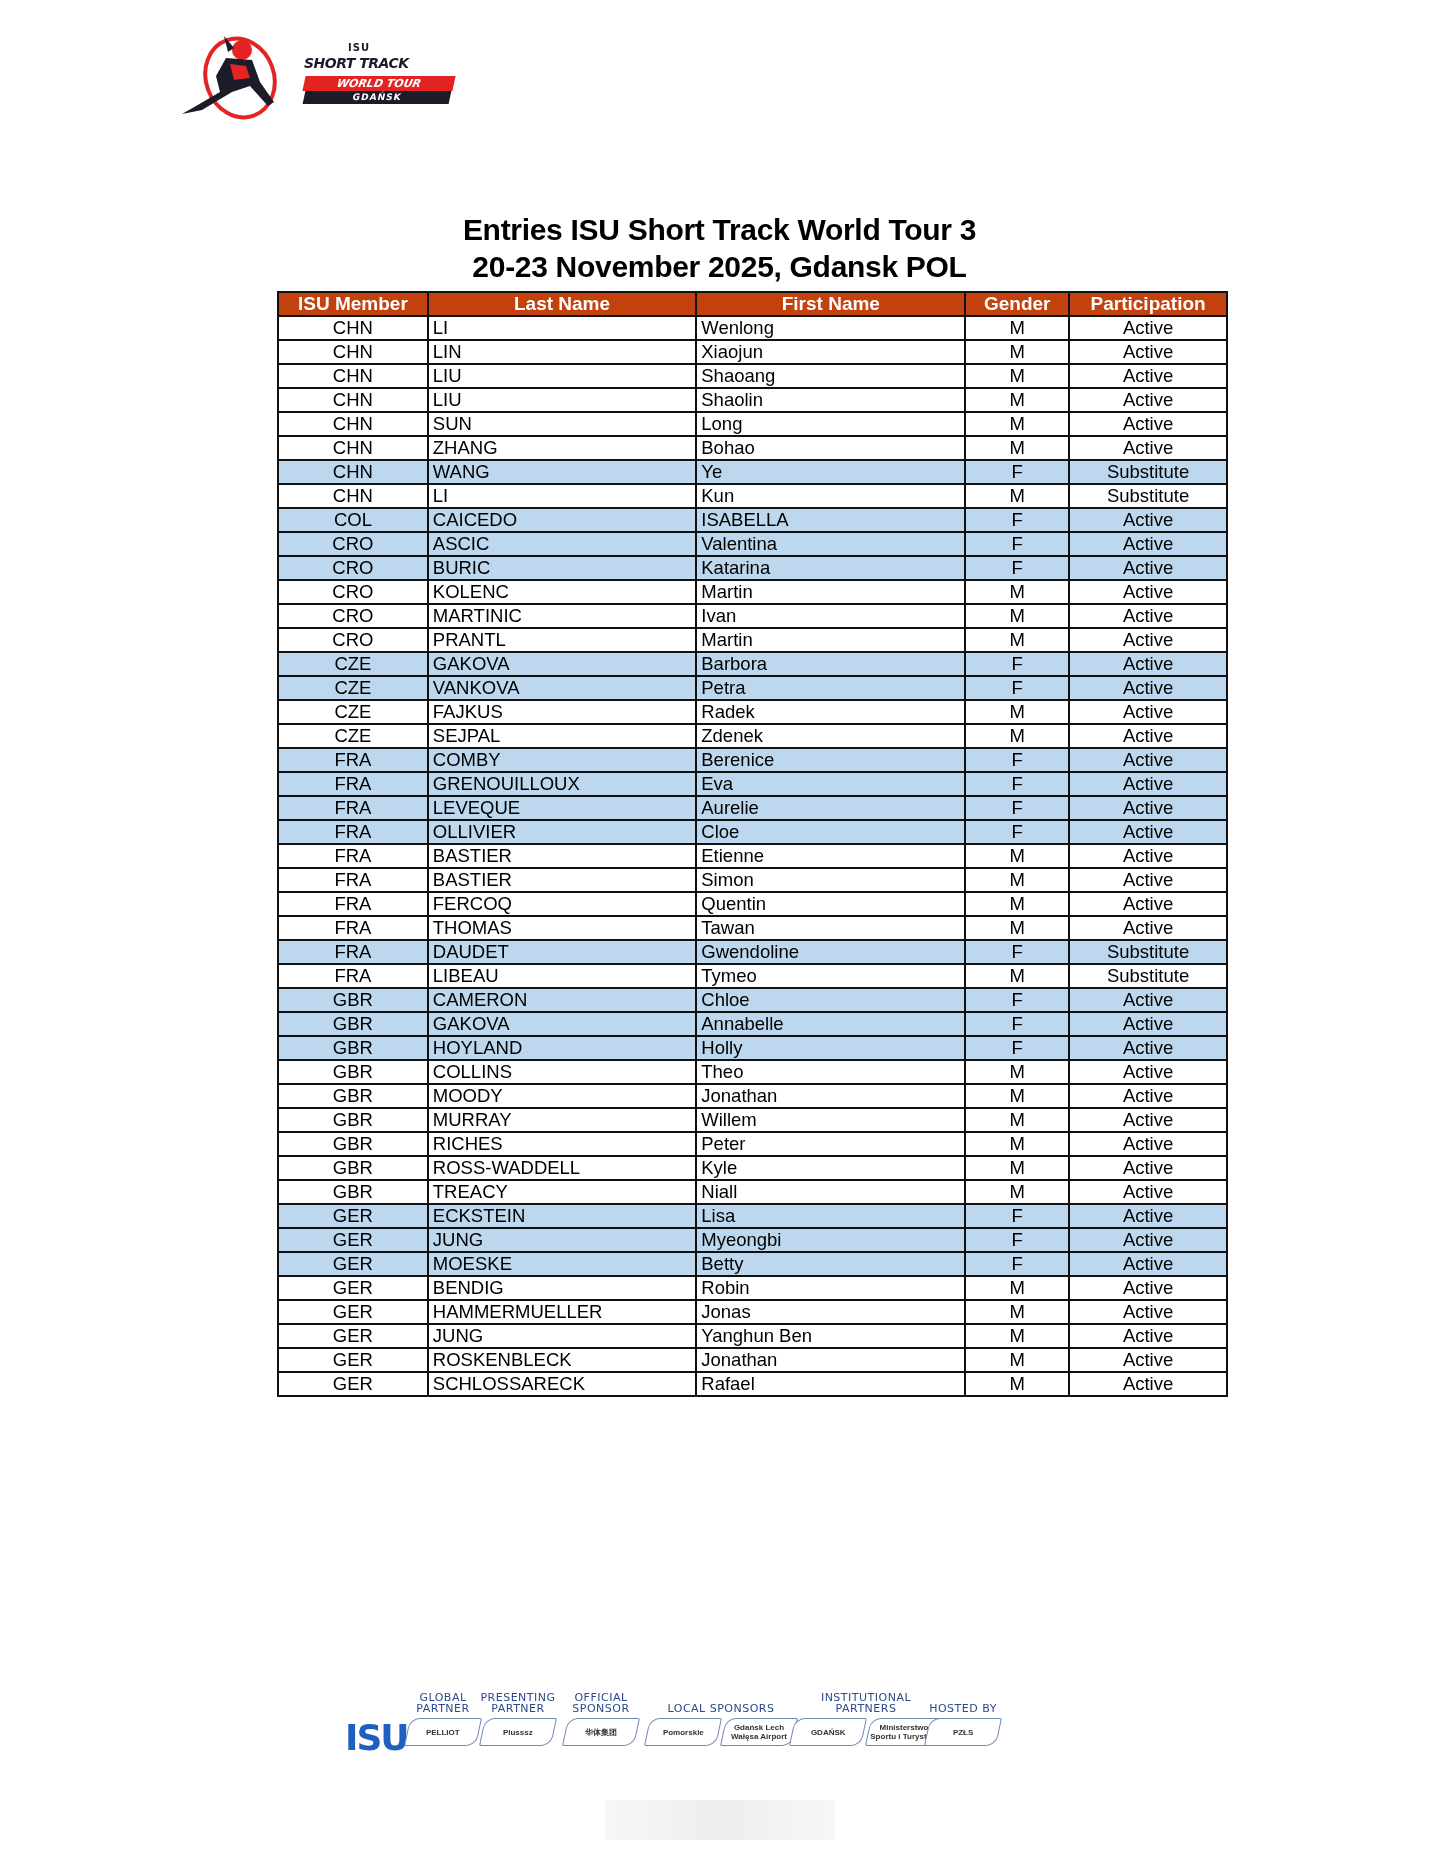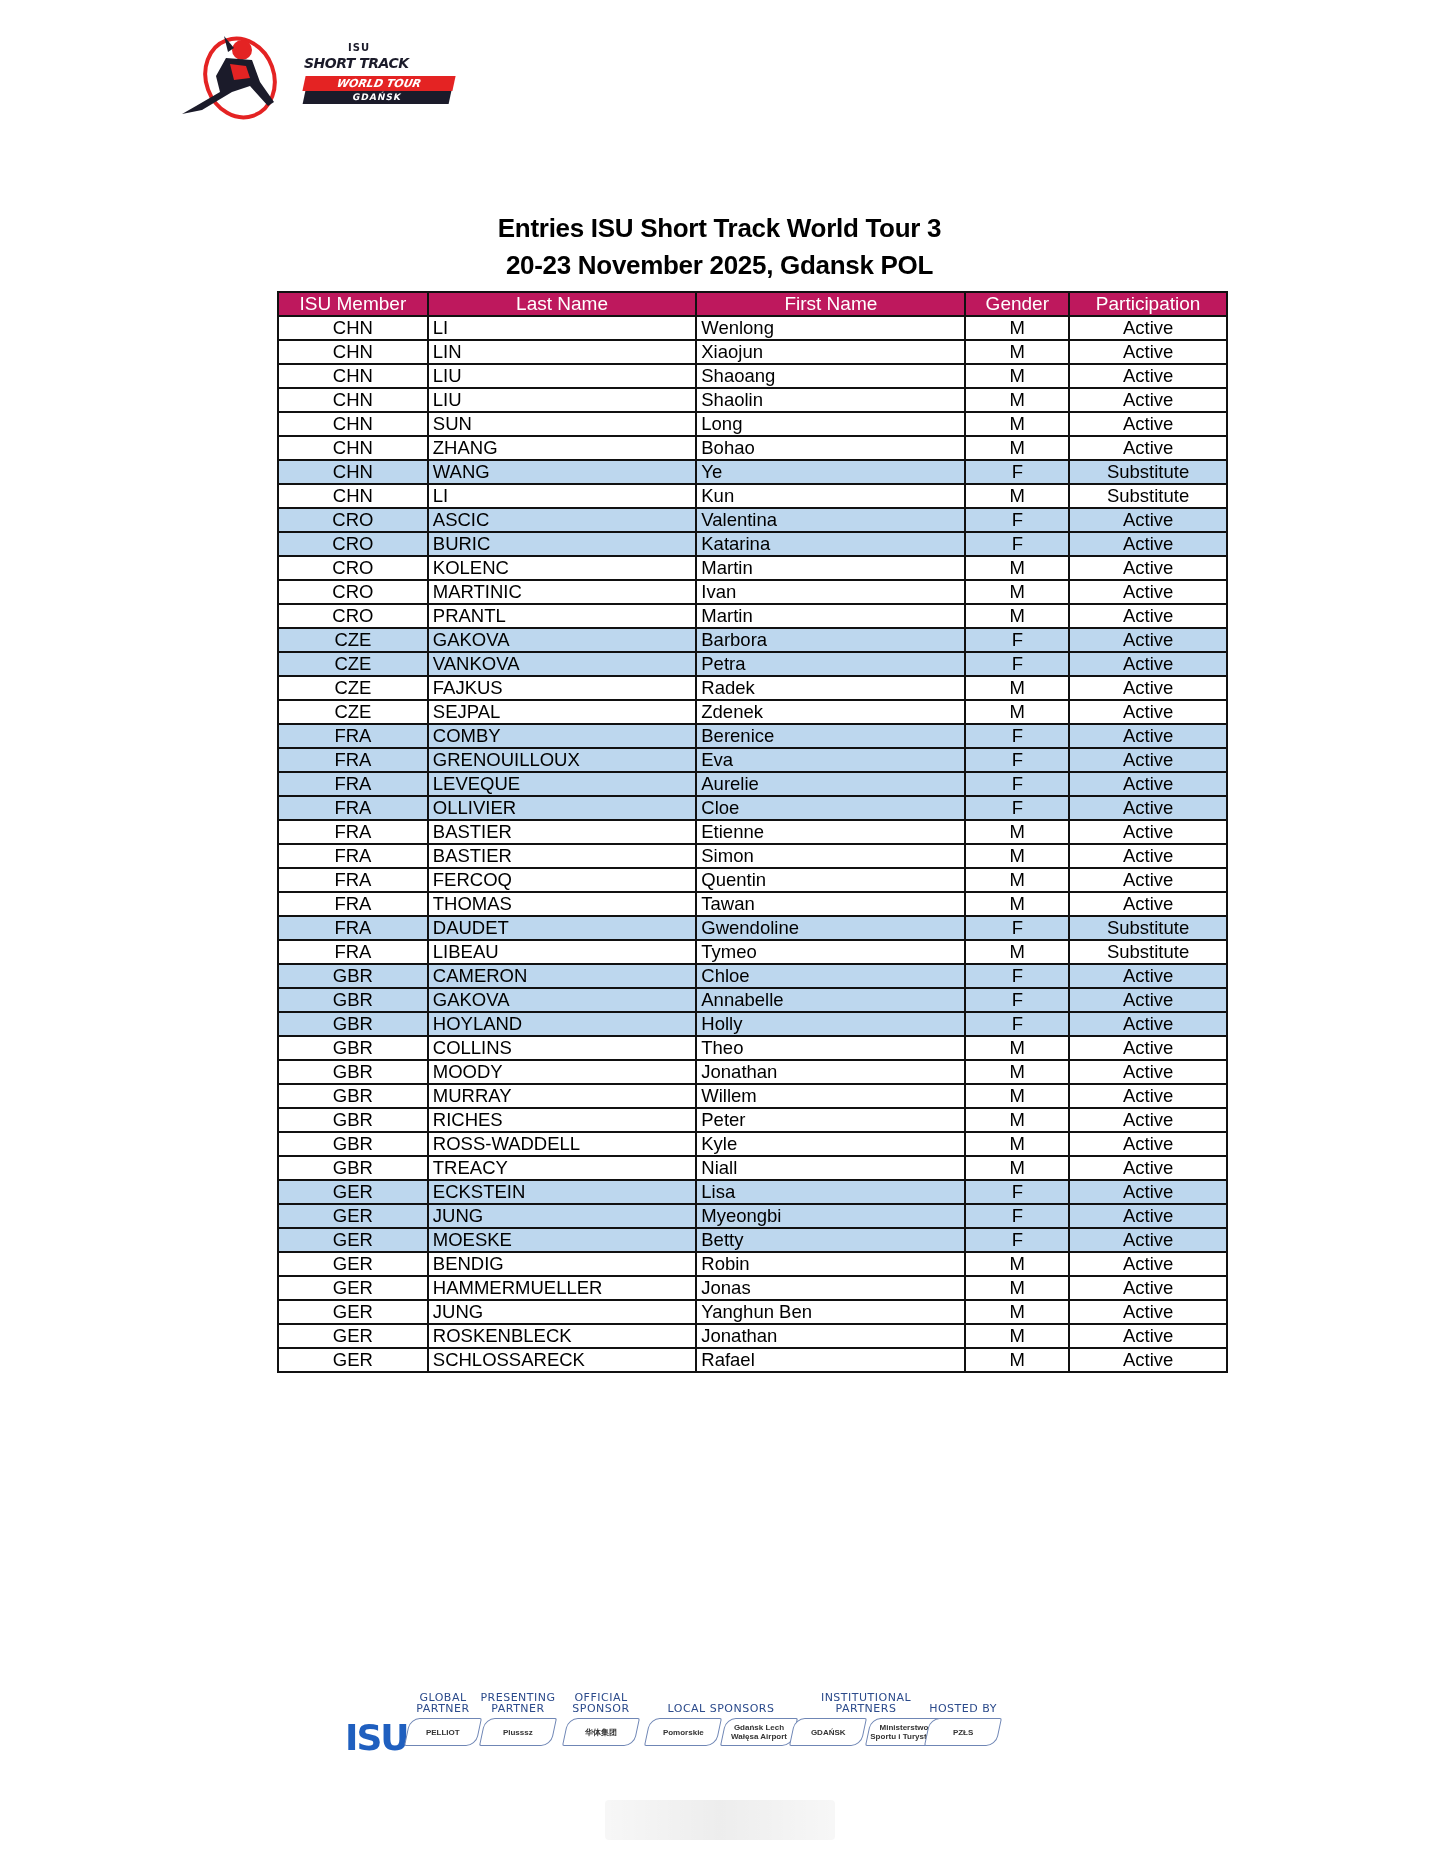--- a/index.html
+++ b/index.html
@@ -5,27 +5,27 @@
   html, body { margin:0; padding:0; background:#ffffff; }
   body { width:1439px; height:1851px; position:relative; overflow:hidden; font-family:"Liberation Sans", sans-serif; color:#000; }
   .logo { position:absolute; left:176px; top:30px; width:280px; height:92px; }
   .logo-mark { position:absolute; left:0; top:0; width:120px; height:92px; }
   .logo-text { position:absolute; left:128px; top:12px; width:160px; }
   .logo-isu { font-family:"DejaVu Sans", sans-serif; font-weight:bold; font-size:10px; color:#1b1b2a; text-align:center; width:110px; letter-spacing:1px; }
   .logo-short { font-family:"DejaVu Sans", sans-serif; font-weight:bold; font-style:italic; font-size:14px; color:#1b1b2a; letter-spacing:-0.5px; line-height:20px; white-space:nowrap; }
   .logo-tour { margin-top:3px; background:#e42323; color:#fff; font-family:"DejaVu Sans", sans-serif; font-weight:bold; font-style:italic; font-size:11px; text-align:center; width:150px; height:15px; line-height:15px; transform:skewX(-12deg); }
   .logo-city { background:#1b1b2a; color:#fff; font-family:"DejaVu Sans", sans-serif; font-weight:bold; font-size:9px; text-align:center; width:146px; height:13px; line-height:13px; transform:skewX(-12deg); letter-spacing:1px; }
 
-  .title { position:absolute; left:0; width:1439px; text-align:center; font-weight:bold; font-size:26px; letter-spacing:-0.3px; }
+  .title { position:absolute; left:0; width:1439px; text-align:center; font-weight:bold; font-size:30px; letter-spacing:-0.3px; }
   .title.l1 { top:213px; }
   .title.l2 { top:250px; }
 
   table.entries { position:absolute; left:277px; top:291px; width:951px; border-collapse:collapse; font-size:18.5px; }
   table.entries th, table.entries td { border:2px solid #111; height:22px; padding:0 4px; line-height:22px; white-space:nowrap; }
-  table.entries th { background:#be185d; color:#fff; font-weight:normal; text-align:center; font-size:19px; }
+  table.entries th { background:#c2410c; color:#fff; font-weight:bold; text-align:center; font-size:19px; }
   table.entries td.c { text-align:center; }
   table.entries td.l { text-align:left; }
   tr.hl td { background:#bdd7ee; }
   col.c1 { width:150px; } col.c2 { width:269px; } col.c3 { width:270px; } col.c4 { width:104px; } col.c5 { width:158px; }
 
   .footer { position:absolute; left:345px; top:1690px; width:830px; height:80px; }
   .isu-logo { position:absolute; left:0; top:30px; font-family:"DejaVu Sans", sans-serif; font-weight:bold; font-size:36px; letter-spacing:-2px; color:#1f5fbf; line-height:36px; }
   .spons { position:absolute; top:0; text-align:center; }
   .spons-label { font-family:"DejaVu Sans", sans-serif; font-size:11px; line-height:11px; color:#2b4a8b; letter-spacing:0.5px; height:24px; display:flex; align-items:flex-end; justify-content:center; }
   .spons-boxes { display:flex; gap:4px; justify-content:center; margin-top:4px; }
@@ -123,20 +123,27 @@
         <td class="c">Substitute</td>
       </tr>
       <tr>
         <td class="c">CHN</td>
         <td class="l">LI</td>
         <td class="l">Kun</td>
         <td class="c">M</td>
         <td class="c">Substitute</td>
       </tr>
       <tr class="hl">
+        <td class="c">COL</td>
+        <td class="l">CAICEDO</td>
+        <td class="l">ISABELLA</td>
+        <td class="c">F</td>
+        <td class="c">Active</td>
+      </tr>
+      <tr class="hl">
         <td class="c">CRO</td>
         <td class="l">ASCIC</td>
         <td class="l">Valentina</td>
         <td class="c">F</td>
         <td class="c">Active</td>
       </tr>
       <tr class="hl">
         <td class="c">CRO</td>
         <td class="l">BURIC</td>
         <td class="l">Katarina</td>

